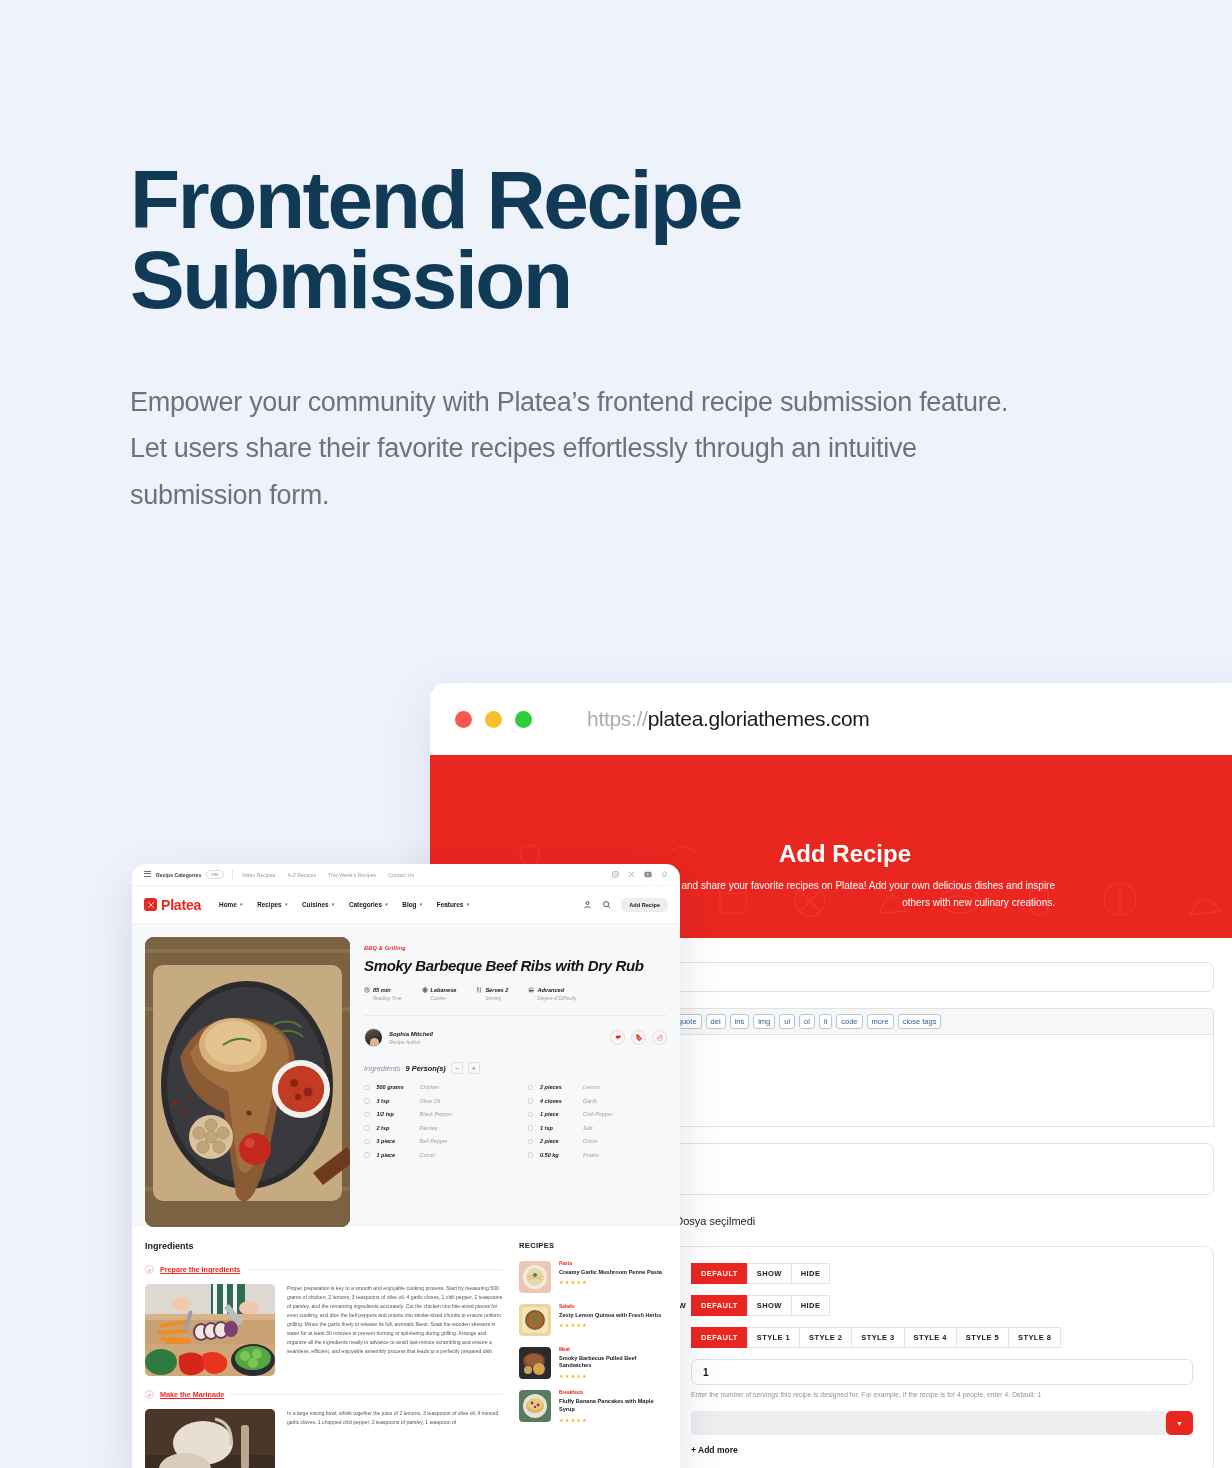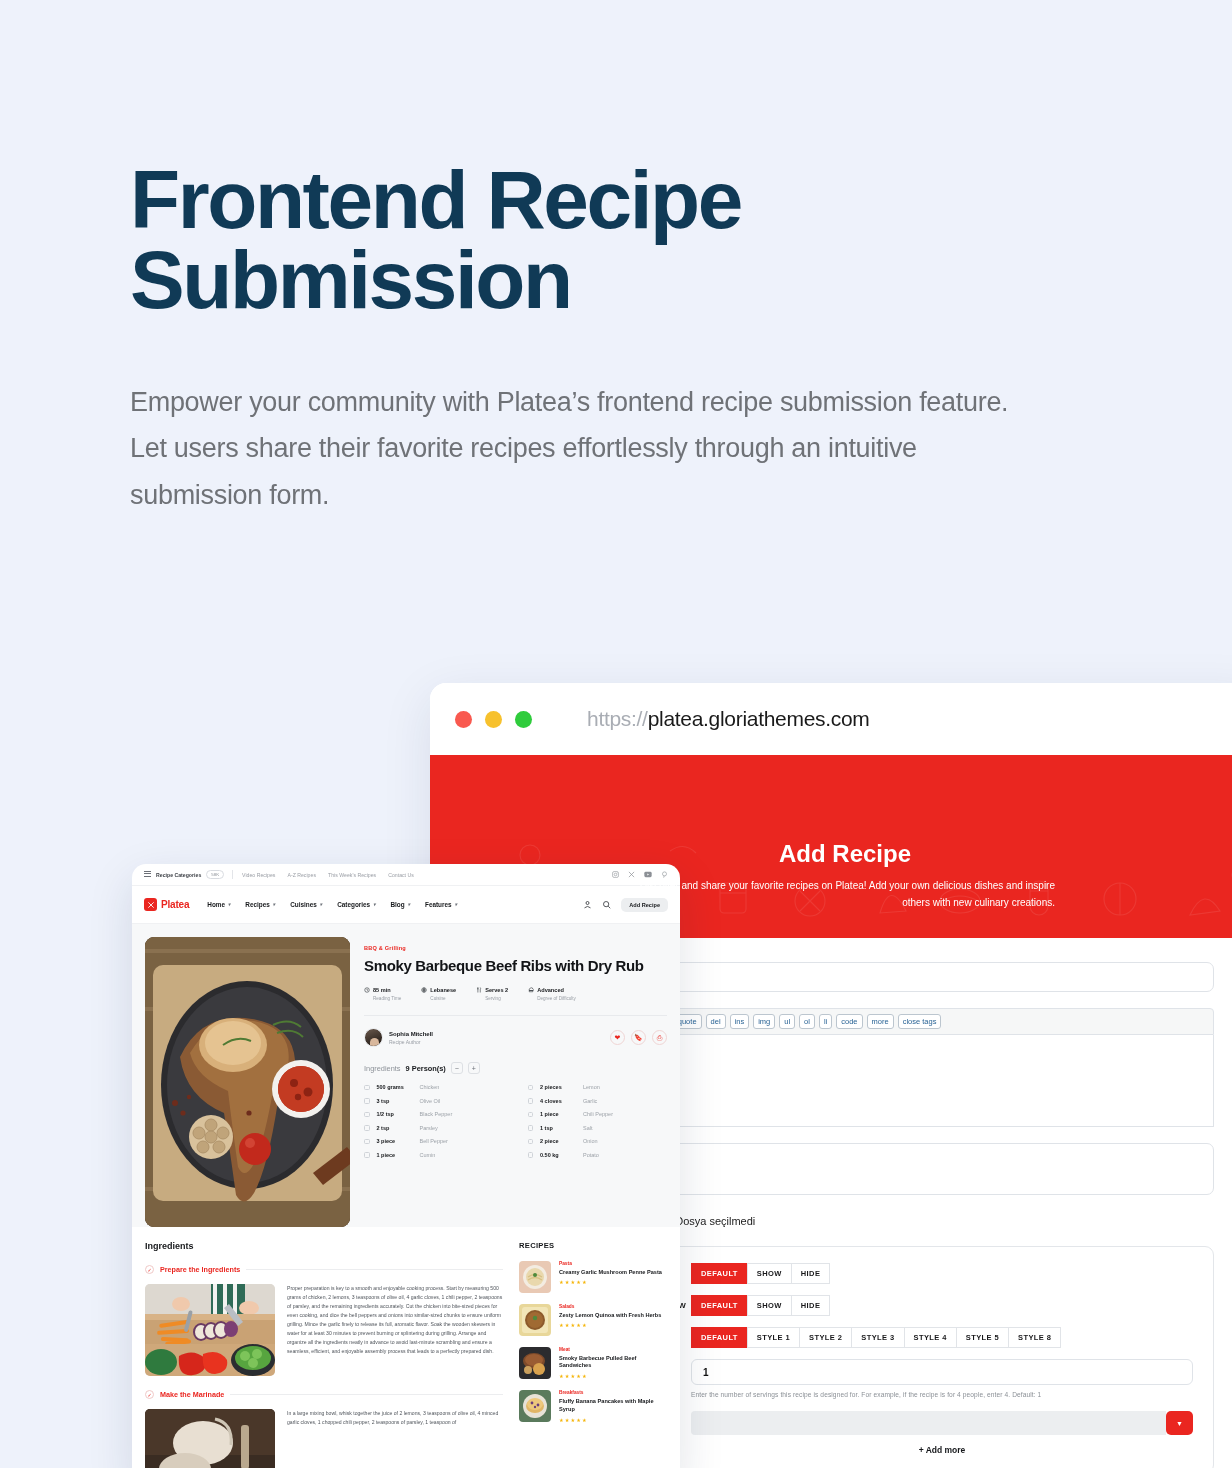--- a/index.html
+++ b/index.html
@@ -157,21 +157,21 @@
     font-size: 10px; font-weight: 700; color: #111;
   }
   .hint { font-size: 6.6px; color: #8b9096; margin-top: 6px; letter-spacing: .1px; }
   .sel-row { margin-top: 13px; display: flex; align-items: center; }
   .sel-bar { flex: 1; height: 24px; background: #eceef0; border-radius: 4px 0 0 4px; }
   .sel-btn {
     width: 27px; height: 24px; background: #ea2620; border-radius: 5px;
     display: flex; align-items: center; justify-content: center;
     color: #fff; font-size: 7px;
   }
-  .addmore { margin-top: 10px; font-size: 8.5px; font-weight: 700; color: #15171a; text-align: center; }
+  .addmore { margin-top: 10px; font-size: 8.5px; font-weight: 700; color: #15171a; }
 
   
   .card {
     position: absolute;
     left: 132px; top: 864px;
     width: 548px; height: 620px;
     background: #fff;
     border-radius: 14px;
     box-shadow: 0 16px 46px rgba(20,35,70,0.13);
     overflow: hidden;
@@ -195,34 +195,34 @@
 
   .navbar {
     height: 38px; display: flex; align-items: center;
     padding: 0 12px; border-bottom: 1px solid #f0f1f3;
   }
   .logo { display: flex; align-items: center; gap: 4px; margin-right: 18px; }
   .logo-mark {
     width: 13px; height: 13px; background: #ea2620; border-radius: 3px;
     display: flex; align-items: center; justify-content: center;
   }
-  .logo-text { font-size: 10px; font-weight: 700; color: #ea2620; letter-spacing: -0.2px; }
+  .logo-text { font-size: 14px; font-weight: 700; color: #ea2620; letter-spacing: -0.2px; }
   .navlinks { display: flex; gap: 15px; }
   .navlink {
     font-size: 6.4px; font-weight: 700; color: #17191c;
     display: flex; align-items: center; gap: 3px;
   }
   .chev { font-size: 4.6px; color: #6f747b; }
   .navright { margin-left: auto; display: flex; align-items: center; gap: 10px; }
   .addbtn {
     background: #eceef0; border-radius: 5px;
     padding: 4px 8px; font-size: 5.6px; font-weight: 700; color: #17191c;
   }
 
-  .hero-row { display: flex; padding: 13px 13px 0 13px; gap: 14px; background: #f7f8f9; }
+  .hero-row { display: flex; padding: 13px 13px 0 13px; gap: 14px; background: #f7f8f9; font-style: italic; }
   .dish {
     width: 205px; height: 290px; border-radius: 9px; flex: none;
     background: #2b2622; position: relative; overflow: hidden;
   }
   .right-col { flex: 1; padding-top: 8px; }
   .eyebrow { font-size: 5.6px; font-weight: 700; color: #ea2620; letter-spacing: .2px; }
   .r-title {
     font-size: 15px; font-weight: 700; color: #121417;
     margin-top: 6px; letter-spacing: -0.35px; line-height: 1.15;
   }
@@ -267,21 +267,21 @@
 
   
   .dir-wrap { display: flex; padding: 0 13px; margin-top: 14px; gap: 16px; }
   .dir-main { flex: 1; }
   .dir-h { font-size: 9px; font-weight: 700; color: #16181b; }
   .step-head { display: flex; align-items: center; gap: 6px; margin-top: 14px; }
   .tick {
     width: 9px; height: 9px; border-radius: 50%; border: 1px solid #f0c9c7;
     color: #ea2620; font-size: 5px; display: flex; align-items: center; justify-content: center;
   }
-  .step-t { font-size: 7.2px; font-weight: 700; color: #ea2620; white-space: nowrap; }
+  .step-t { font-size: 7.2px; font-weight: 700; color: #ea2620; white-space: nowrap; text-decoration: underline; }
   .step-line { flex: 1; height: 1px; background: #ecedef; }
   .step-body { display: flex; gap: 12px; margin-top: 10px; }
   .step-img { width: 130px; height: 92px; border-radius: 5px; flex: none; overflow: hidden; position: relative; }
   .step-p { font-size: 5.1px; line-height: 1.78; color: #4f545b; }
 
   .rec-side { width: 148px; flex: none; }
   .rec-h { font-size: 7.6px; font-weight: 700; color: #16181b; letter-spacing: .3px; }
   .rec-item { display: flex; gap: 8px; margin-top: 11px; }
   .rec-thumb { width: 32px; height: 32px; border-radius: 4px; flex: none; overflow: hidden; position: relative; }
   .rec-cat { font-size: 4.8px; font-weight: 700; color: #ea2620; }

